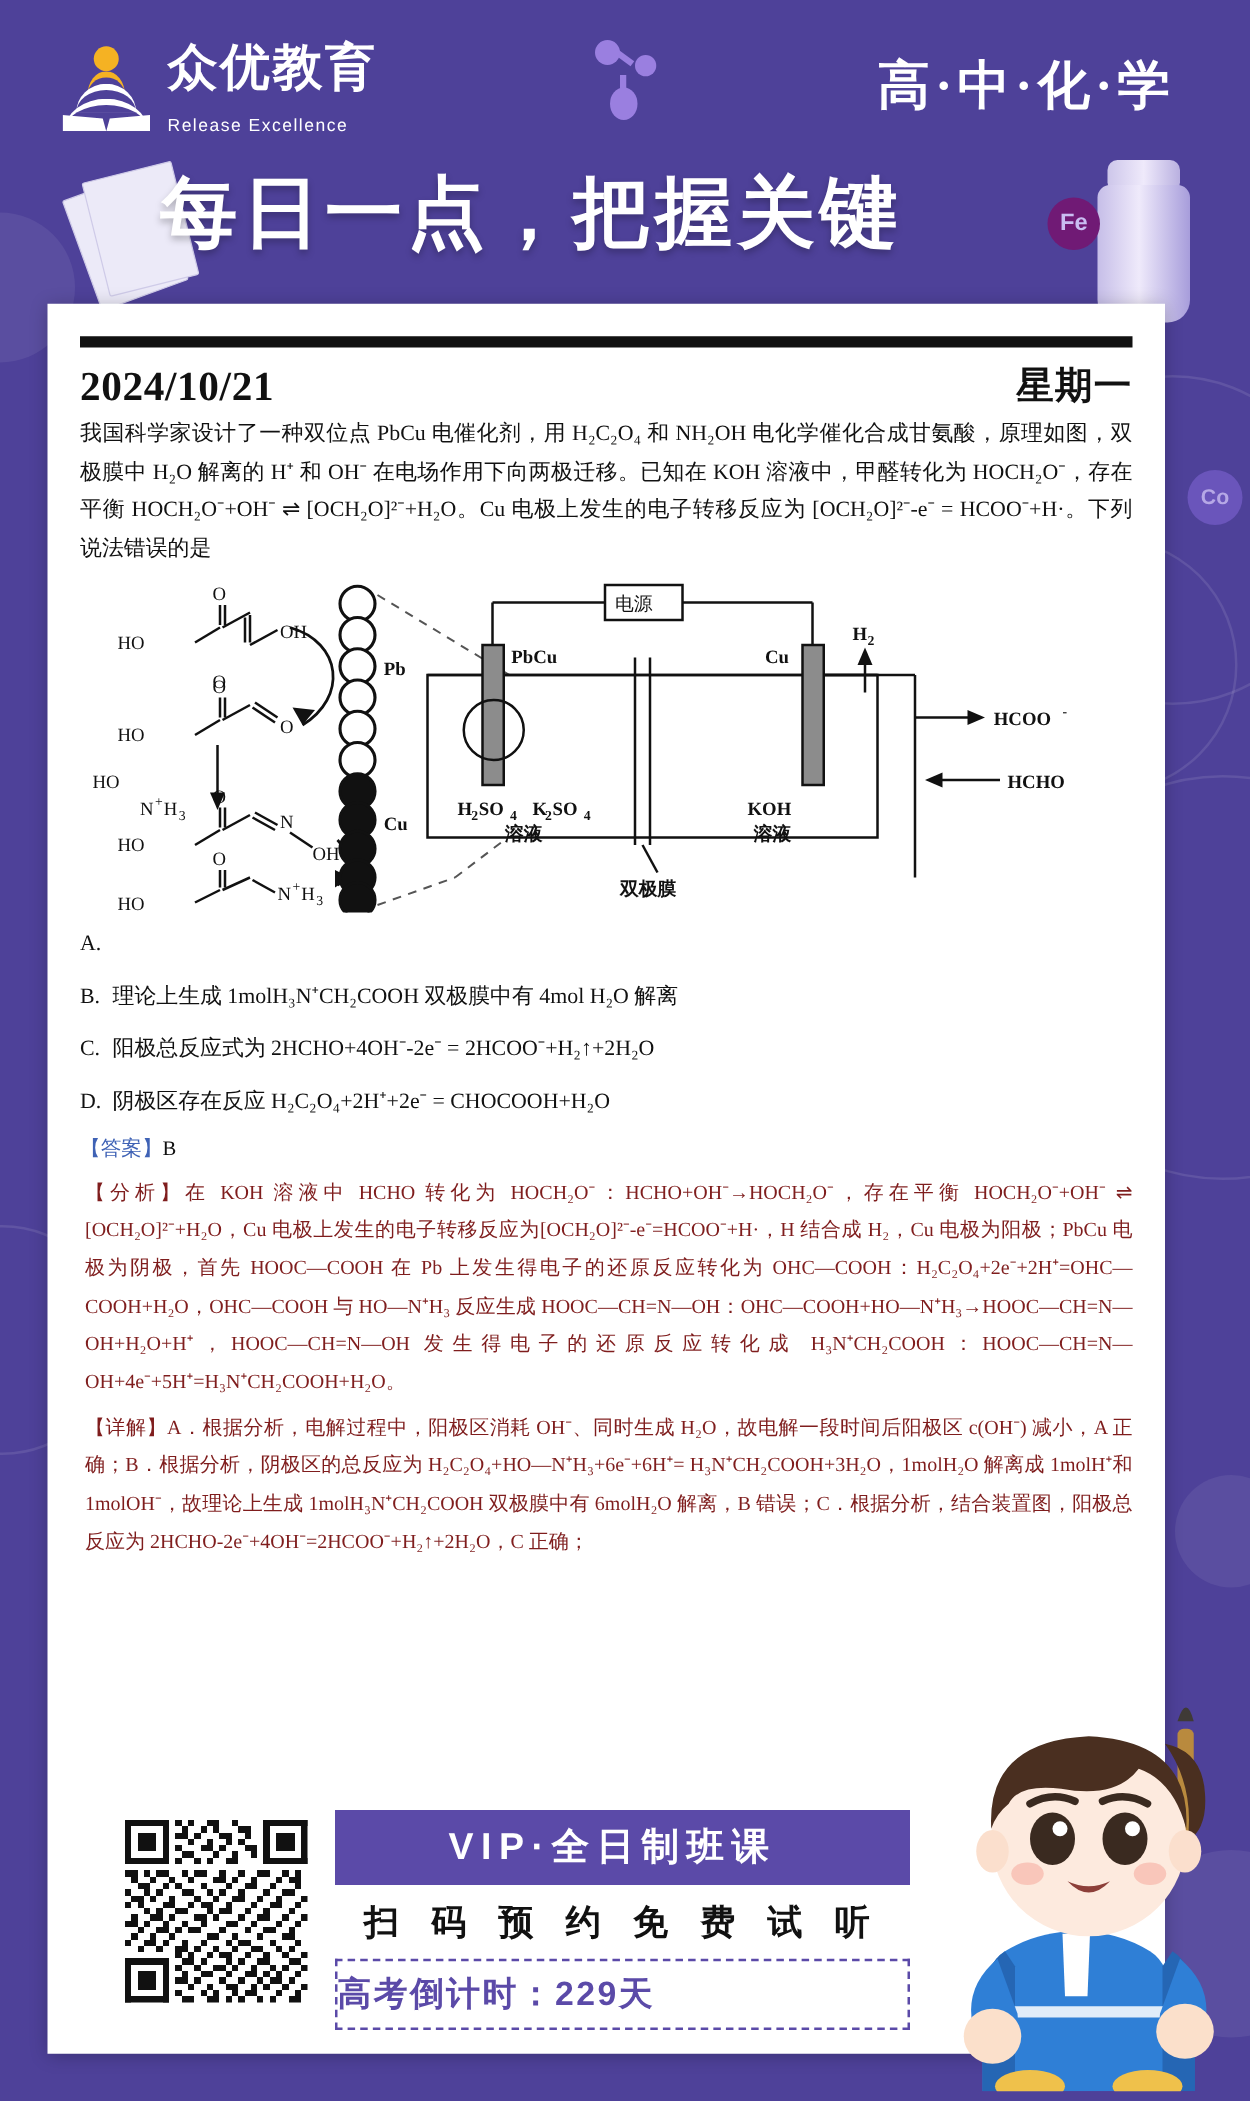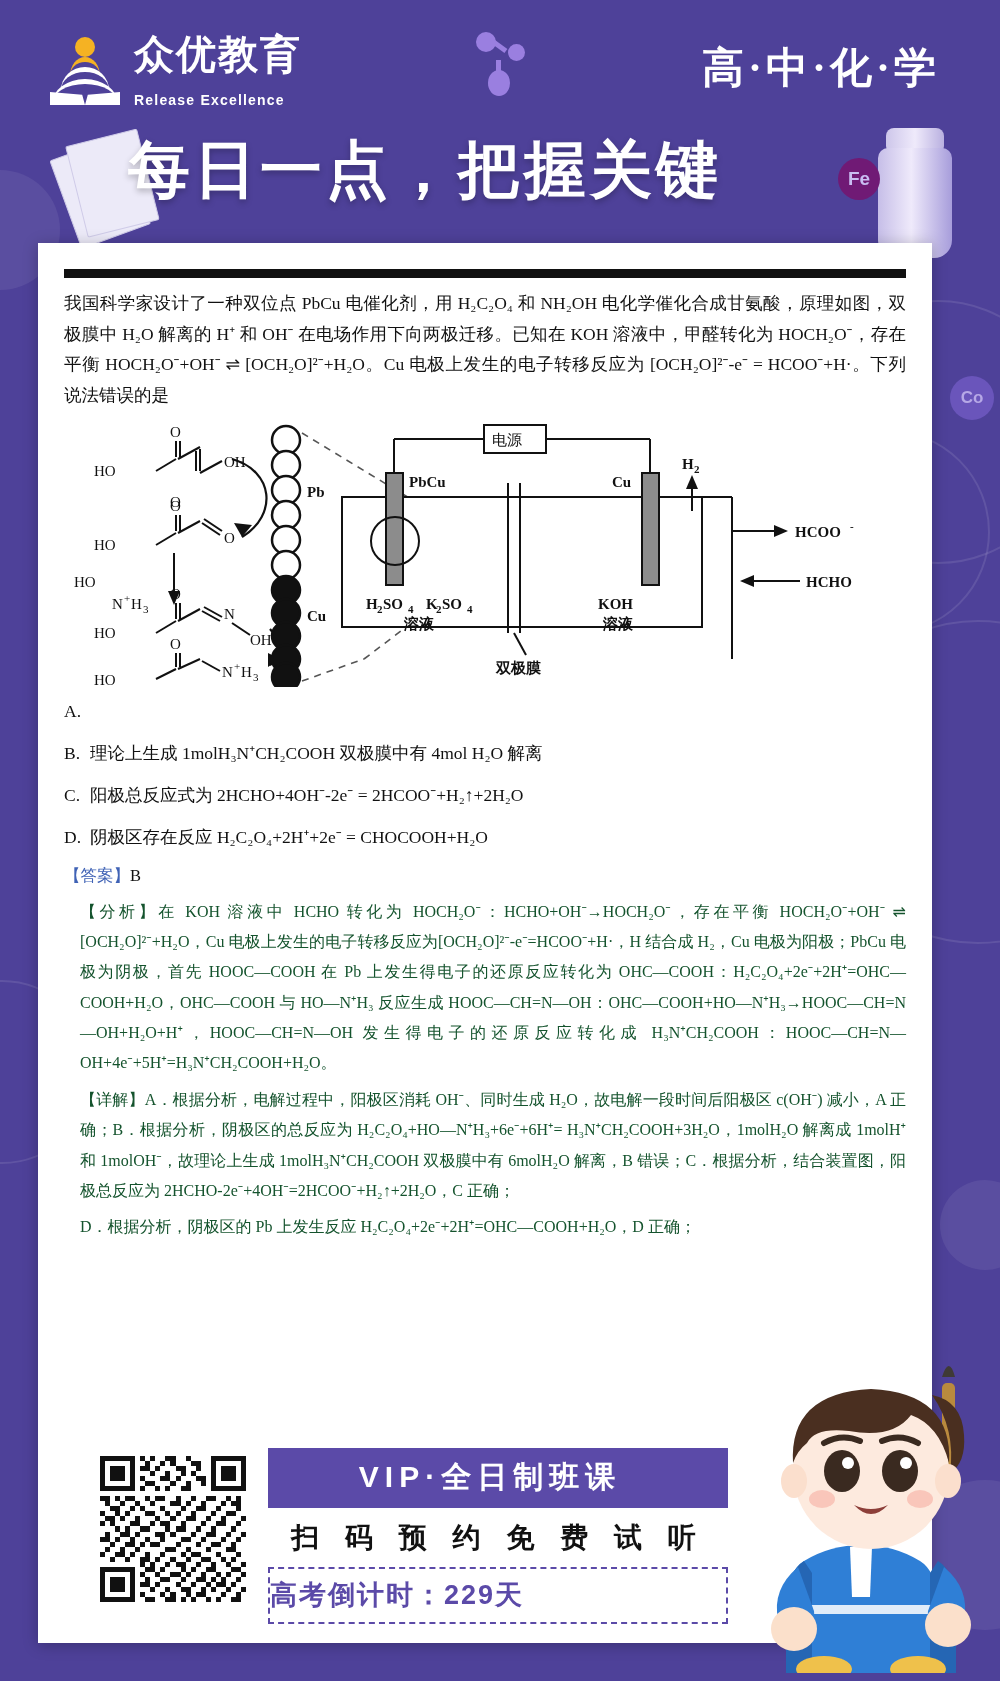--- a/index.html
+++ b/index.html
@@ -22,21 +22,21 @@
     width:20px;height:20px;border-radius:50%;background:#f5b223;}
   .logo-mark .arc{position:absolute;left:50%;transform:translateX(-50%);
     border-top:5px solid #fff;border-radius:50%/100% 100% 0 0;}
   .logo-mark .a1{width:30px;height:14px;top:22px;border-top-color:#f5b223;}
   .logo-mark .a2{width:48px;height:18px;top:32px;}
   .logo-mark .a3{width:66px;height:20px;top:44px;}
   .logo-mark .book{position:absolute;left:2px;top:57px;width:70px;height:13px;
      background:#fff;clip-path:polygon(0 0,46% 22%,50% 100%,54% 22%,100% 0,100% 100%,0 100%);}
   .logo-text{color:#fff;}
   .logo-cn{font-family:"Liberation Sans",sans-serif;font-weight:bold;font-size:40px;letter-spacing:2px;line-height:1;}
-  .logo-en{font-family:"Liberation Sans",sans-serif;font-size:14px;letter-spacing:1.2px;margin-top:18px;font-weight:bold;}
+  .logo-en{font-family:"Liberation Sans",sans-serif;font-size:14px;letter-spacing:1.2px;margin-top:18px;}
   .molecule{position:absolute;left:470px;top:30px;width:70px;height:80px;}
   .molecule .m-dot{position:absolute;border-radius:50%;background:#9a7fe0;}
   .molecule .m-bond{position:absolute;background:#9a7fe0;}
   .subject{position:absolute;right:60px;top:40px;color:#fff;
     font-family:"Liberation Serif",serif;font-weight:bold;font-size:42px;letter-spacing:4px;}
   .slogan{position:absolute;left:128px;top:128px;color:#fff;
     font-family:"Liberation Sans",sans-serif;font-weight:bold;font-size:62px;letter-spacing:4px;
     text-shadow:0 3px 6px rgba(0,0,0,.25);white-space:nowrap;}
   .papers{position:absolute;left:62px;top:135px;width:110px;height:100px;transform:rotate(-14deg);}
   .papers .sheet{position:absolute;background:#eceaf8;border:1px solid #cfcbe8;border-radius:2px;}
@@ -67,21 +67,21 @@
   .fig-svg{position:absolute;left:0;top:0;}
 
   
   .options{margin-top:6px;}
   .opt{display:flex;font-size:17.5px;line-height:1.6;color:#111;margin:10px 0 14px 0;}
   .opt .lbl{width:26px;flex:none;}
 
   
   .ans-line{font-size:16.5px;color:#111;margin:8px 0 10px 0;}
   .tag{color:#3f62b5;}
-  .para{font-size:16px;line-height:1.9;color:#14532d;text-align:justify;margin:0 0 6px 16px;}
+  .para{font-size:16px;line-height:1.9;color:#7f1d1d;text-align:justify;margin:0 0 6px 4px;}
 
   
   .promo{position:absolute;left:26px;bottom:26px;width:842px;height:175px;}
   .qr{position:absolute;left:36px;top:14px;width:146px;height:146px;}
   .promo-right{position:absolute;left:204px;top:6px;width:460px;}
   .vip-bar{background:#5b4aa8;color:#fff;text-align:center;
     font-family:"Liberation Sans",sans-serif;font-weight:bold;font-size:30px;letter-spacing:6px;
     padding:9px 16px 10px 0;}
   .scan-line{text-align:center;color:#111;font-family:"Liberation Sans",sans-serif;font-weight:bold;
     font-size:28px;letter-spacing:9px;margin:11px 0 10px 0;}
@@ -142,20 +142,24 @@
   </div>
   <div class="fe-badge">Fe</div>
 </div>
 <div class="co-badge">Co</div>
 
 <div class="card">
 <div class="card-inner">
 
   <div class="rule"></div>
 
+  <div class="date-row">
+    <div class="date">2024/10/21</div>
+    <div class="weekday">星期一</div>
+  </div>
 
   <div class="qtext">我国科学家设计了一种双位点 PbCu 电催化剂，用 H₂C₂O₄ 和 NH₂OH 电化学催化合成甘氨酸，原理如图，双极膜中 H₂O 解离的 H⁺ 和 OH⁻ 在电场作用下向两极迁移。已知在 KOH 溶液中，甲醛转化为 HOCH₂O⁻，存在平衡 HOCH₂O⁻+OH⁻ ⇌ [OCH₂O]²⁻+H₂O。Cu 电极上发生的电子转移反应为 [OCH₂O]²⁻-e⁻ = HCOO⁻+H·。下列说法错误的是</div>
 
   <div class="figure">
     <svg class="fig-svg" width="842" height="268" viewBox="0 0 842 268">
       <g fill="none" stroke="#111" stroke-width="2">
 
         <line x1="112" y1="38" x2="112" y2="22"></line>
         <line x1="116" y1="38" x2="116" y2="22"></line>
         <line x1="112" y1="40" x2="92" y2="52"></line>
@@ -329,23 +333,20 @@
   <div class="ans-line">
     <span class="tag">【答案】</span><span>B</span>
   </div>
 
   <div class="para">
     <span>【分析】</span><span>在 KOH 溶液中 HCHO 转化为 HOCH₂O⁻：HCHO+OH⁻→HOCH₂O⁻，存在平衡 HOCH₂O⁻+OH⁻ ⇌ [OCH₂O]²⁻+H₂O，Cu 电极上发生的电子转移反应为[OCH₂O]²⁻-e⁻=HCOO⁻+H·，H 结合成 H₂，Cu 电极为阳极；PbCu 电极为阴极，首先 HOOC—COOH 在 Pb 上发生得电子的还原反应转化为 OHC—COOH：H₂C₂O₄+2e⁻+2H⁺=OHC—COOH+H₂O，OHC—COOH 与 HO—N⁺H₃ 反应生成 HOOC—CH=N—OH：OHC—COOH+HO—N⁺H₃→HOOC—CH=N—OH+H₂O+H⁺，HOOC—CH=N—OH 发生得电子的还原反应转化成 H₃N⁺CH₂COOH：HOOC—CH=N—OH+4e⁻+5H⁺=H₃N⁺CH₂COOH+H₂O。</span>
   </div>
 
   <div class="para">
     <span>【详解】</span><span>A．根据分析，电解过程中，阳极区消耗 OH⁻、同时生成 H₂O，故电解一段时间后阳极区 c(OH⁻) 减小，A 正确；</span><span>B．根据分析，阴极区的总反应为 H₂C₂O₄+HO—N⁺H₃+6e⁻+6H⁺= H₃N⁺CH₂COOH+3H₂O，1molH₂O 解离成 1molH⁺和 1molOH⁻，故理论上生成 1molH₃N⁺CH₂COOH 双极膜中有 6molH₂O 解离，B 错误；</span><span>C．根据分析，结合装置图，阳极总反应为 2HCHO-2e⁻+4OH⁻=2HCOO⁻+H₂↑+2H₂O，C 正确；</span>
-  </div>
-  <div class="para">
-    <span>D．根据分析，阴极区的 Pb 上发生反应 H₂C₂O₄+2e⁻+2H⁺=OHC—COOH+H₂O，D 正确；</span>
   </div>
 
   </div>
 
   <div class="promo">
 
     <svg class="qr" viewBox="0 0 29 29" shape-rendering="crispEdges">
       <rect width="29" height="29" fill="#fff"></rect>
       <g fill="#111">
         <rect x="0" y="0" width="7" height="1"></rect>

